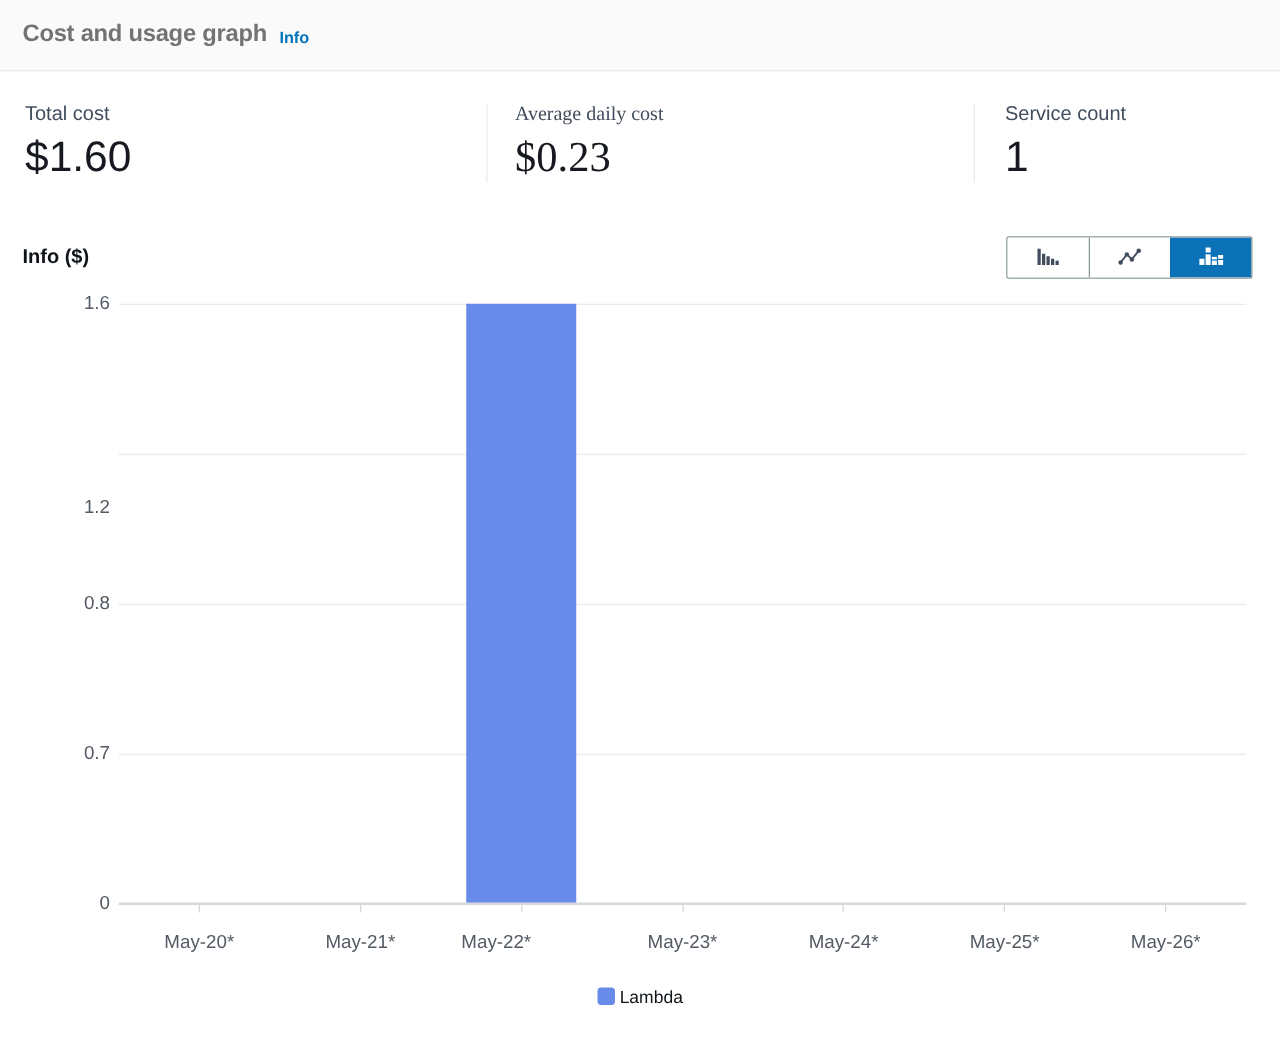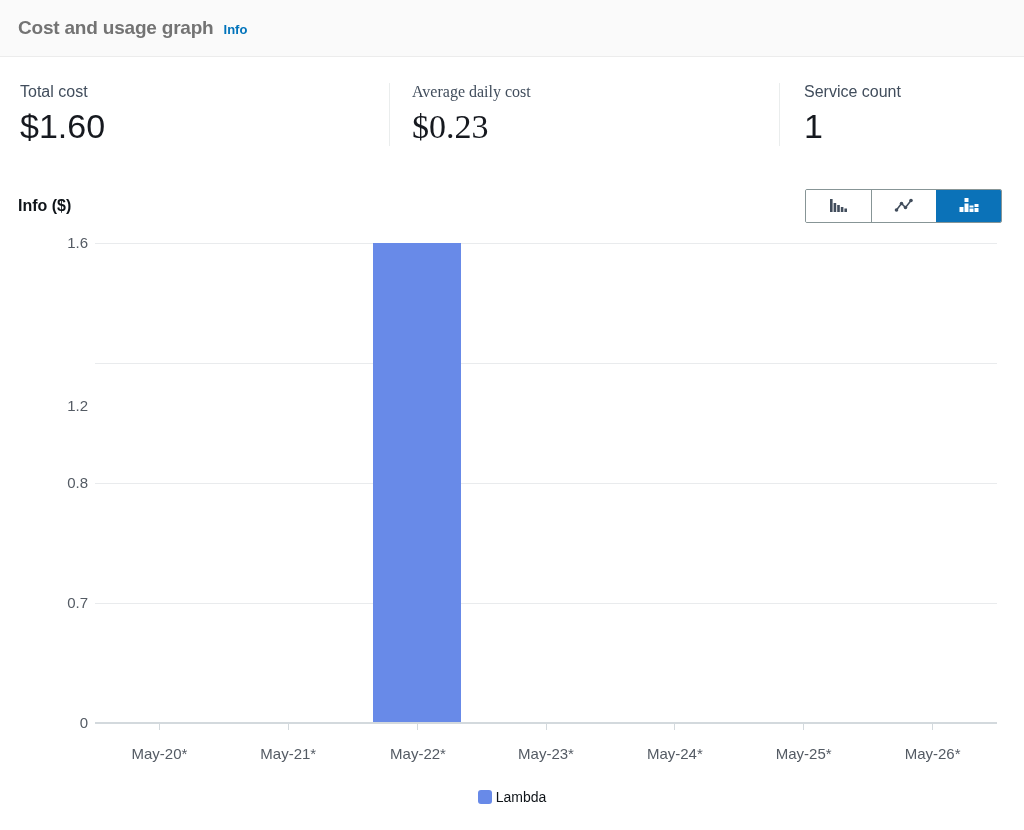--- a/index.html
+++ b/index.html
@@ -149,21 +149,21 @@
     <div class="ytick-label" style="left: 38px; top: 131px; margin-top: 43px;">1.2</div>
     <div class="gridline" style="left: 95px; width: 902px; top: 19.5px;"></div>
     <div class="ytick-label" style="left: 38px; top: 11px;">1.6</div>
     <div class="bar" style="left: 373.143px; top: 20px; height: 480px; width: 88px; background: rgb(104, 138, 232);"></div>
     <div class="axis-line" style="left: 95px; width: 902px; top: 499px;"></div>
     <div class="xtick-mark" style="left: 158.929px; top: 501px;"></div>
     <div class="xtick-label" style="left: 159.429px; top: 522px;">May-20*</div>
     <div class="xtick-mark" style="left: 287.786px; top: 501px;"></div>
     <div class="xtick-label" style="left: 288.286px; top: 522px;">May-21*</div>
     <div class="xtick-mark" style="left: 416.643px; top: 501px;"></div>
-    <div class="xtick-label" style="left: 418px; top: 522px;">May-22*</div>
+    <div class="xtick-label" style="left: 397px; top: 522px;">May-22*</div>
     <div class="xtick-mark" style="left: 545.5px; top: 501px;"></div>
     <div class="xtick-label" style="left: 546px; top: 522px;">May-23*</div>
     <div class="xtick-mark" style="left: 674.357px; top: 501px;"></div>
     <div class="xtick-label" style="left: 674.857px; top: 522px;">May-24*</div>
     <div class="xtick-mark" style="left: 803.214px; top: 501px;"></div>
     <div class="xtick-label" style="left: 803.714px; top: 522px;">May-25*</div>
     <div class="xtick-mark" style="left: 932.071px; top: 501px;"></div>
     <div class="xtick-label" style="left: 932.571px; top: 522px;">May-26*</div>
   </div>
 

